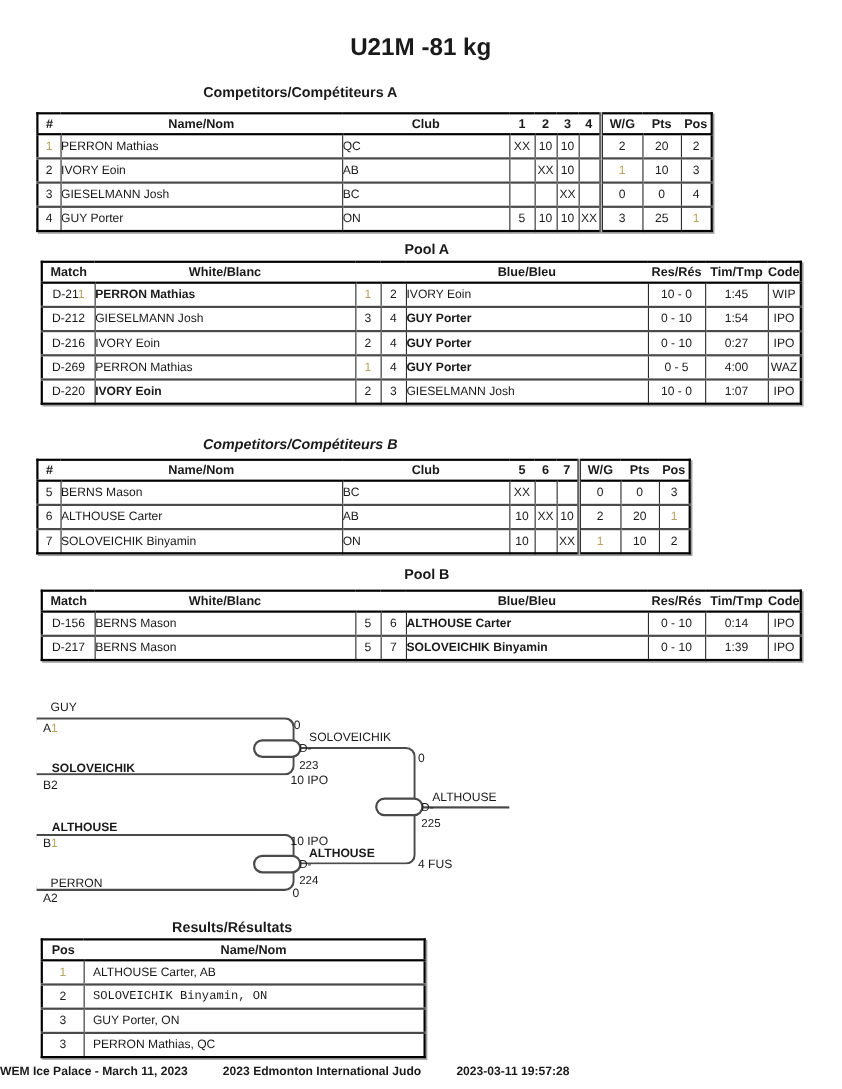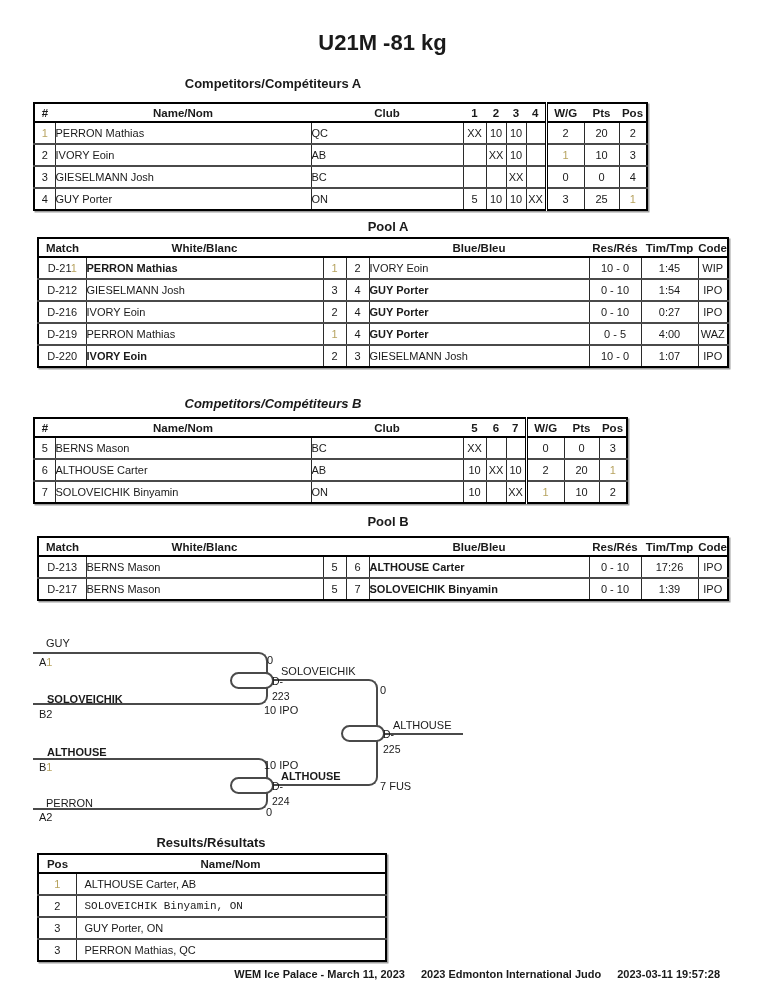--- a/index.html
+++ b/index.html
@@ -39,21 +39,21 @@
   .tr-corner{border-top:2px solid var(--line);border-right:2px solid var(--line);border-top-right-radius:9px;}
   .br-corner{border-bottom:2px solid var(--line);border-right:2px solid var(--line);border-bottom-right-radius:9px;}
   .hline{border-top:2px solid var(--line);}
   .pill{
     position:absolute;width:44px;height:17px;background:#fff;z-index:2;
     border:2px solid var(--line);border-radius:9px;
     font-size:10.5px;text-align:center;line-height:15px;box-sizing:border-box;padding-left:40px;
   }
   .bklbl{position:absolute;font-size:11px;white-space:nowrap;z-index:3;}
   
-  #footer{left:0;top:968px;width:720px;display:flex;justify-content:flex-end;gap:16px;
+  #footer{left:0;top:968px;width:720px;display:flex;justify-content:flex-start;gap:32px;
     font-size:11px;font-weight:bold;white-space:nowrap;}
 </style>
 </head>
 <body>
 
 <div class="abs ttl" id="main-title">U21M -81 kg</div>
 
 <div class="abs ttl sec" style="left:73px;top:76px;">Competitors/Compétiteurs A</div>
 
 <table class="sheet abs" style="left:33px;top:102px;">
@@ -185,21 +185,21 @@
       <td class="ctr">D-216</td>
       <td class="lft bl">IVORY Eoin</td>
       <td class="ctr bl">2</td>
       <td class="ctr bl">4</td>
       <td class="lft bl b">GUY Porter</td>
       <td class="ctr bl">0 - 10</td>
       <td class="ctr bl">0:27</td>
       <td class="ctr bl">IPO</td>
     </tr>
     <tr>
-      <td class="ctr">D-219</td>
+      <td class="ctr">D-269</td>
       <td class="lft bl">PERRON Mathias</td>
       <td class="ctr bl"><span class="tan1">1</span></td>
       <td class="ctr bl">4</td>
       <td class="lft bl b">GUY Porter</td>
       <td class="ctr bl">0 - 5</td>
       <td class="ctr bl">4:00</td>
       <td class="ctr bl">WAZ</td>
     </tr>
     <tr>
       <td class="ctr">D-220</td>
@@ -298,27 +298,27 @@
       <th></th>
       <th></th>
       <th class="ctr">Blue/Bleu</th>
       <th class="ctr">Res/Rés</th>
       <th class="ctr rg">Tim/Tmp</th>
       <th class="ctr rg">Code</th>
     </tr>
   </thead>
   <tbody>
     <tr>
-      <td class="ctr">D-213</td>
+      <td class="ctr">D-156</td>
       <td class="lft bl">BERNS Mason</td>
       <td class="ctr bl">5</td>
       <td class="ctr bl">6</td>
       <td class="lft bl b">ALTHOUSE Carter</td>
       <td class="ctr bl">0 - 10</td>
-      <td class="ctr bl">17:26</td>
+      <td class="ctr bl">0:14</td>
       <td class="ctr bl">IPO</td>
     </tr>
     <tr>
       <td class="ctr">D-217</td>
       <td class="lft bl">BERNS Mason</td>
       <td class="ctr bl">5</td>
       <td class="ctr bl">7</td>
       <td class="lft bl b">SOLOVEICHIK Binyamin</td>
       <td class="ctr bl">0 - 10</td>
       <td class="ctr bl">1:39</td>
@@ -351,21 +351,21 @@
   <div class="bklbl b" style="left:47px;top:746px;">ALTHOUSE</div>
   <div class="bklbl" style="left:39px;top:761px;">B<span class="tan1">1</span></div>
   <div class="bklbl" style="left:46px;top:797px;">PERRON</div>
   <div class="bklbl" style="left:39px;top:811px;">A2</div>
 
   <div class="bklbl" style="left:267px;top:654px;">0</div>
   <div class="bklbl" style="left:264px;top:704px;">10 IPO</div>
   <div class="bklbl" style="left:264px;top:759px;">10 IPO</div>
   <div class="bklbl" style="left:266px;top:806px;">0</div>
   <div class="bklbl" style="left:380px;top:684px;">0</div>
-  <div class="bklbl" style="left:380px;top:780px;">7 FUS</div>
+  <div class="bklbl" style="left:380px;top:780px;">4 FUS</div>
 
   <div class="bklbl" style="left:281px;top:665px;">SOLOVEICHIK</div>
   <div class="bklbl b" style="left:281px;top:770px;">ALTHOUSE</div>
   <div class="bklbl" style="left:393px;top:719px;">ALTHOUSE</div>
 </div>
 
 <div class="abs ttl sec" style="left:11px;top:835px;">Results/Résultats</div>
 
 <table class="sheet abs" style="left:37px;top:853px;">
   <colgroup>

